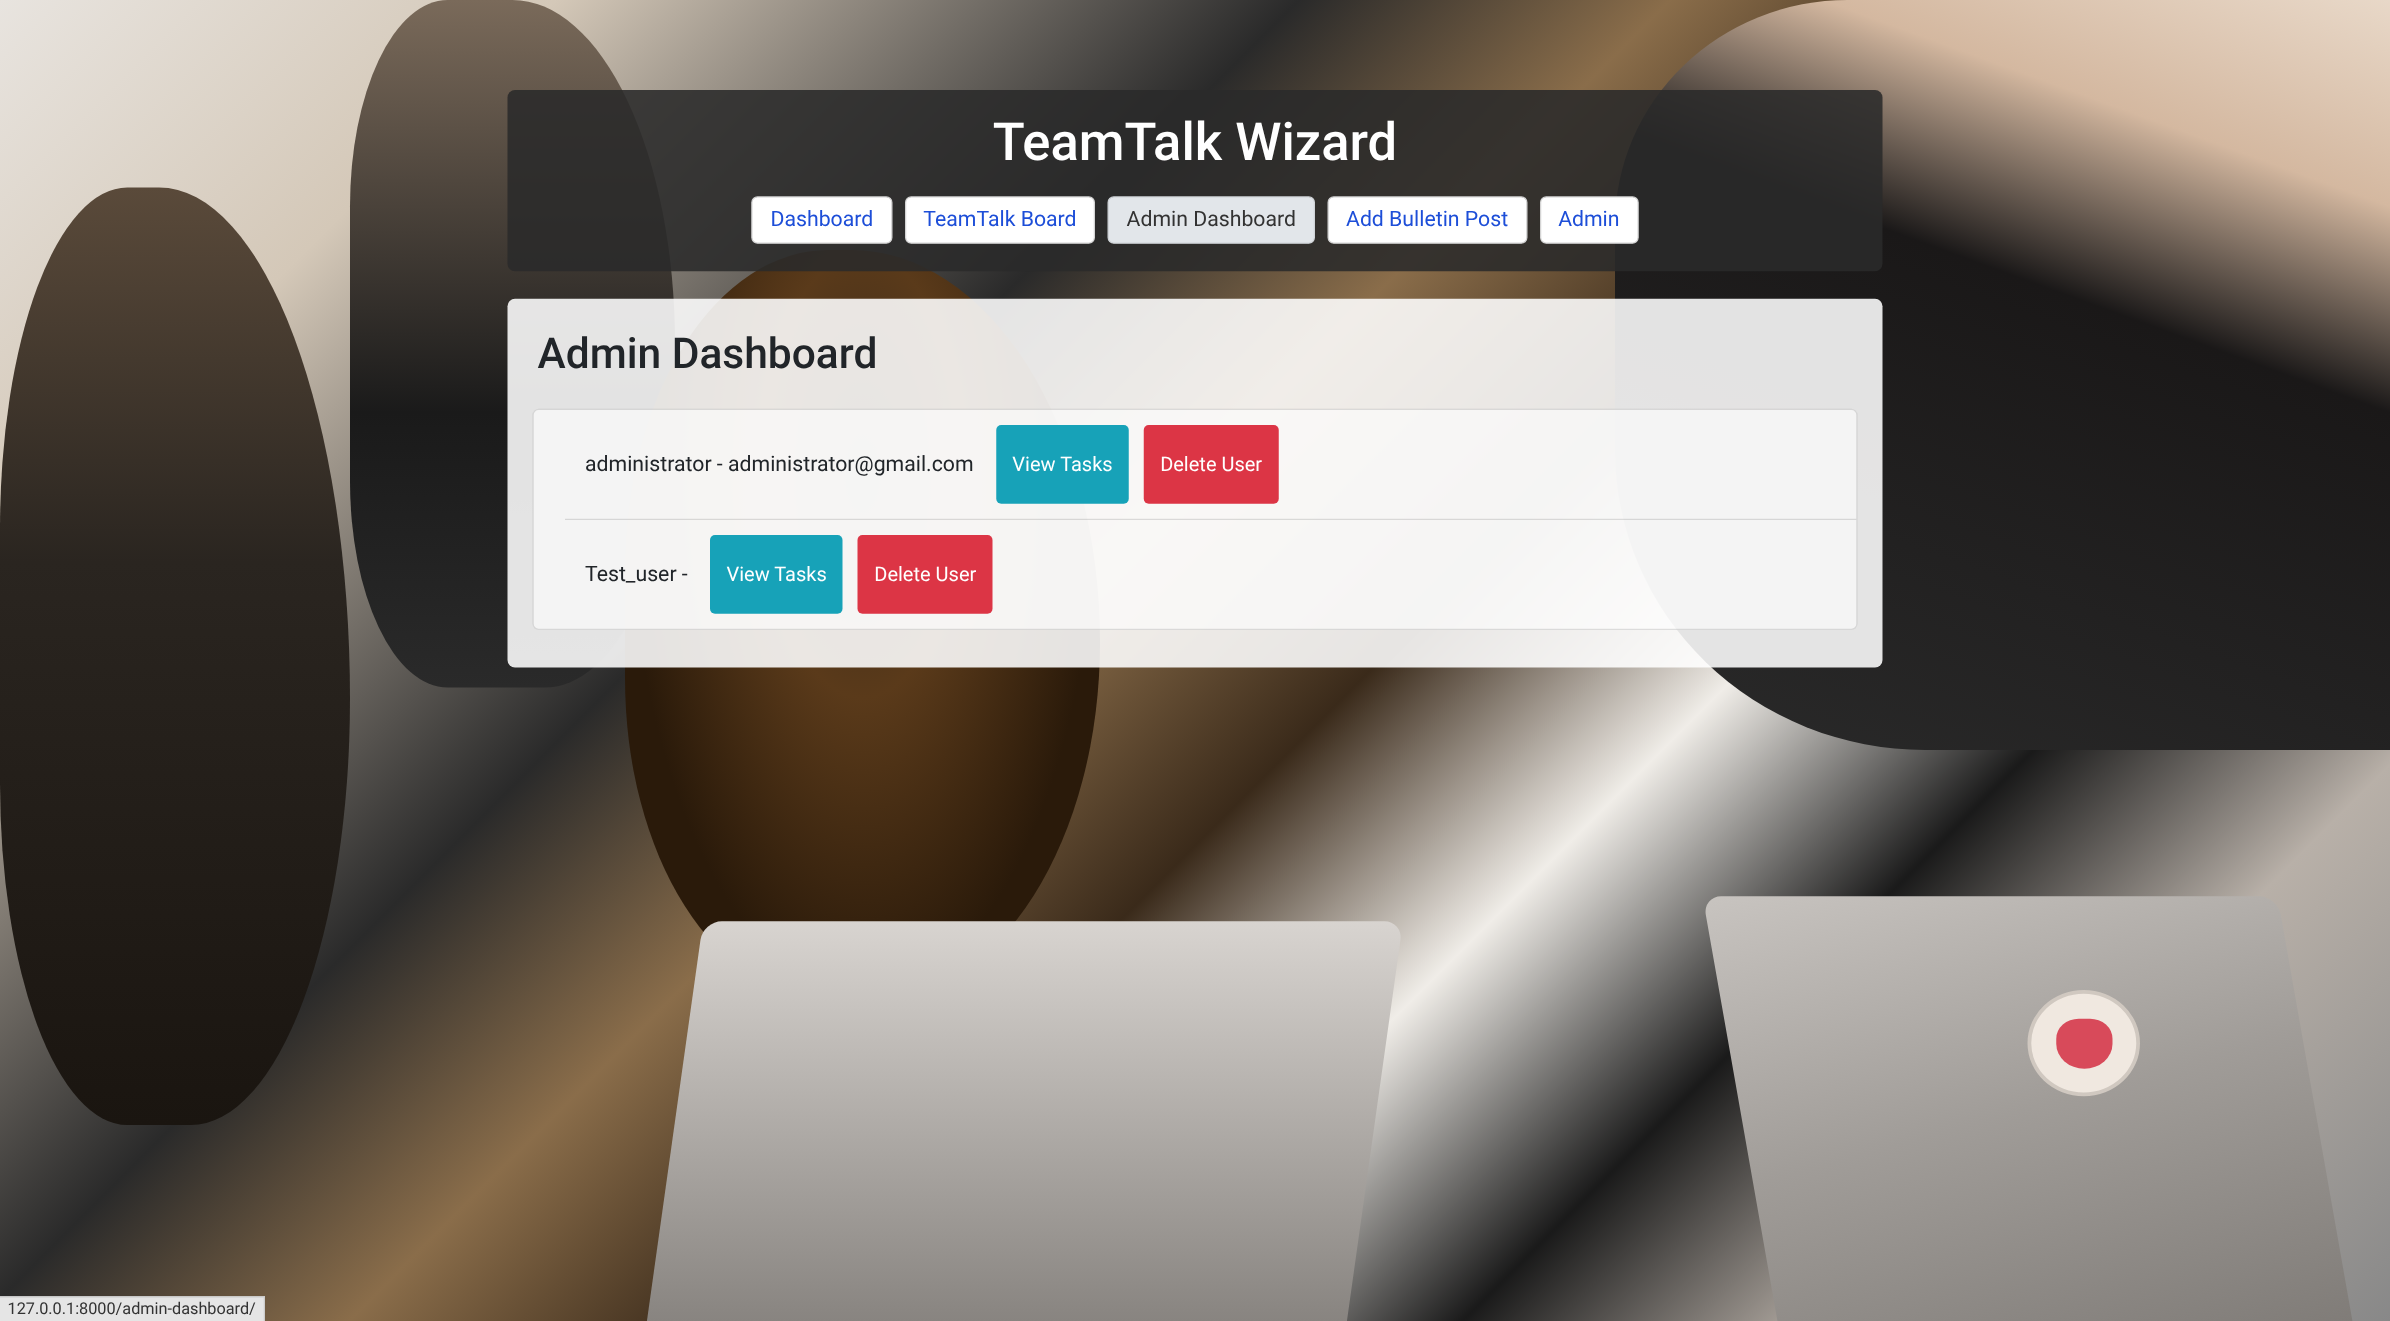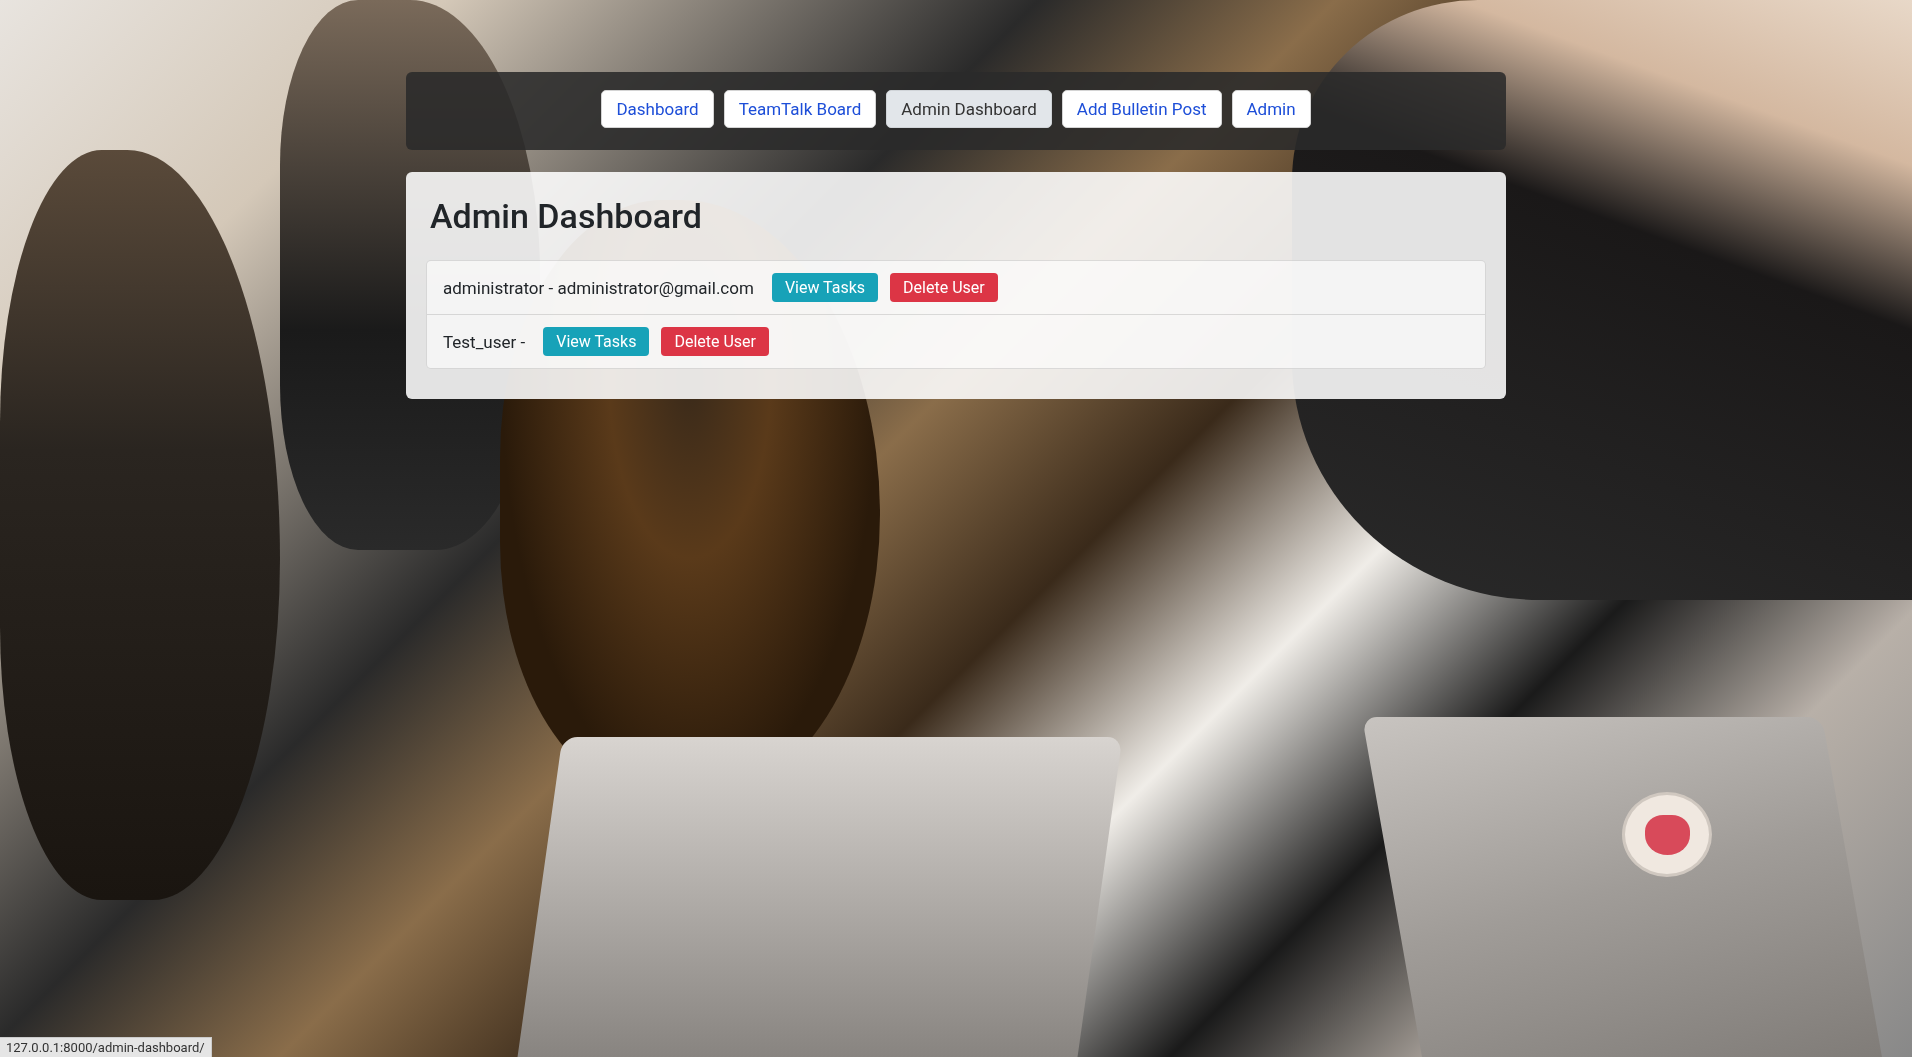--- a/index.html
+++ b/index.html
@@ -156,33 +156,34 @@
       border-radius: 5px;
       background: rgba(255,255,255,0.6);
     }
     .user-item {
       padding: 12px 16px;
       border-bottom: 1px solid rgba(0,0,0,0.12);
       display: flex;
       align-items: center;
       gap: 12px;
       flex-wrap: wrap;
+      margin-left: 25px;
     }
     .user-item:last-child {
       border-bottom: none;
     }
     .user-text {
       font-size: 17px;
       color: #212529;
       margin-right: 6px;
     }
     .btn {
       border: none;
       border-radius: 4px;
-      padding: 5px 13px;
+      padding: 22px 13px;
       font-size: 16px;
       color: #fff;
       cursor: pointer;
       font-family: inherit;
     }
     .btn-info {
       background: #17a2b8;
     }
     .btn-danger {
       background: #dc3545;
@@ -208,20 +209,21 @@
   <div class="bg-shape-2"></div>
   <div class="bg-shape-3"></div>
   <div class="bg-shape-4"></div>
   <div class="bg-laptop-1"></div>
   <div class="bg-laptop-2"></div>
   <div class="bg-laptop-sticker"></div>
 </div>
 
 <div class="container">
   <header class="header">
+    <h1 class="app-title">TeamTalk Wizard</h1>
     <nav class="nav">
         <button class="nav-btn">Dashboard</button>
         <button class="nav-btn">TeamTalk Board</button>
         <button class="nav-btn active">Admin Dashboard</button>
         <button class="nav-btn">Add Bulletin Post</button>
         <button class="nav-btn">Admin</button>
       </nav>
   </header>
 
   <section class="content-card">

